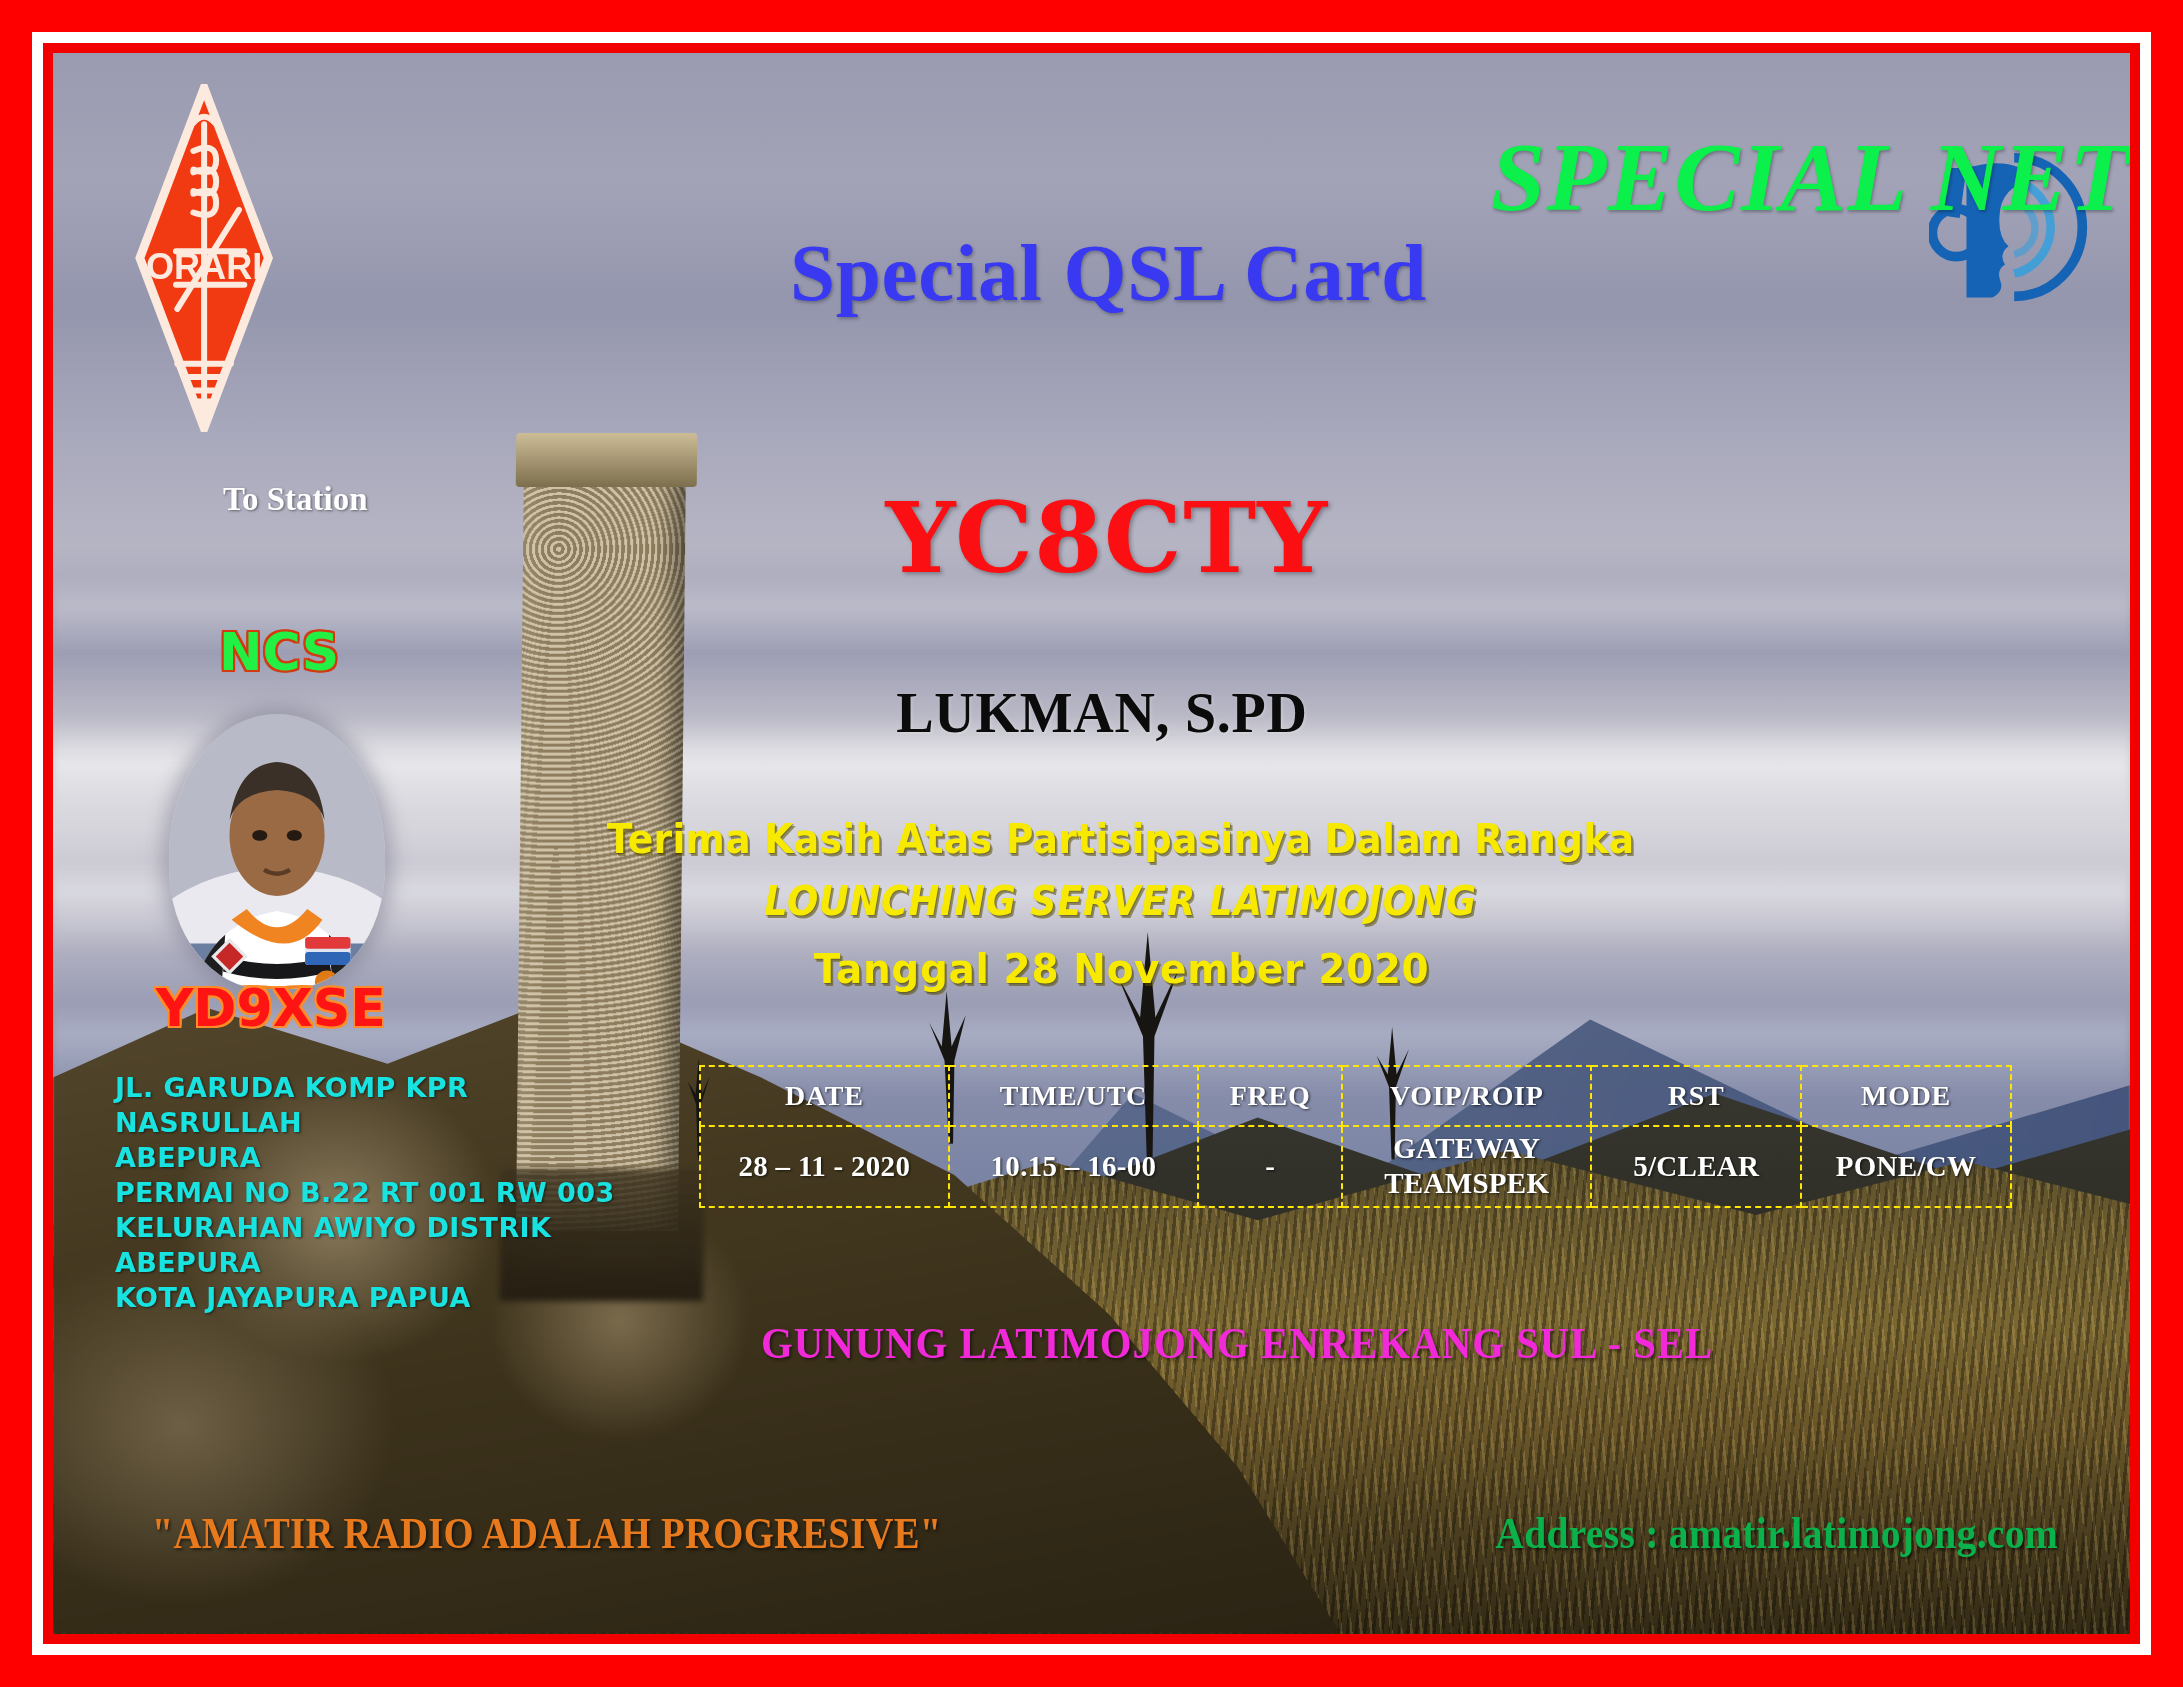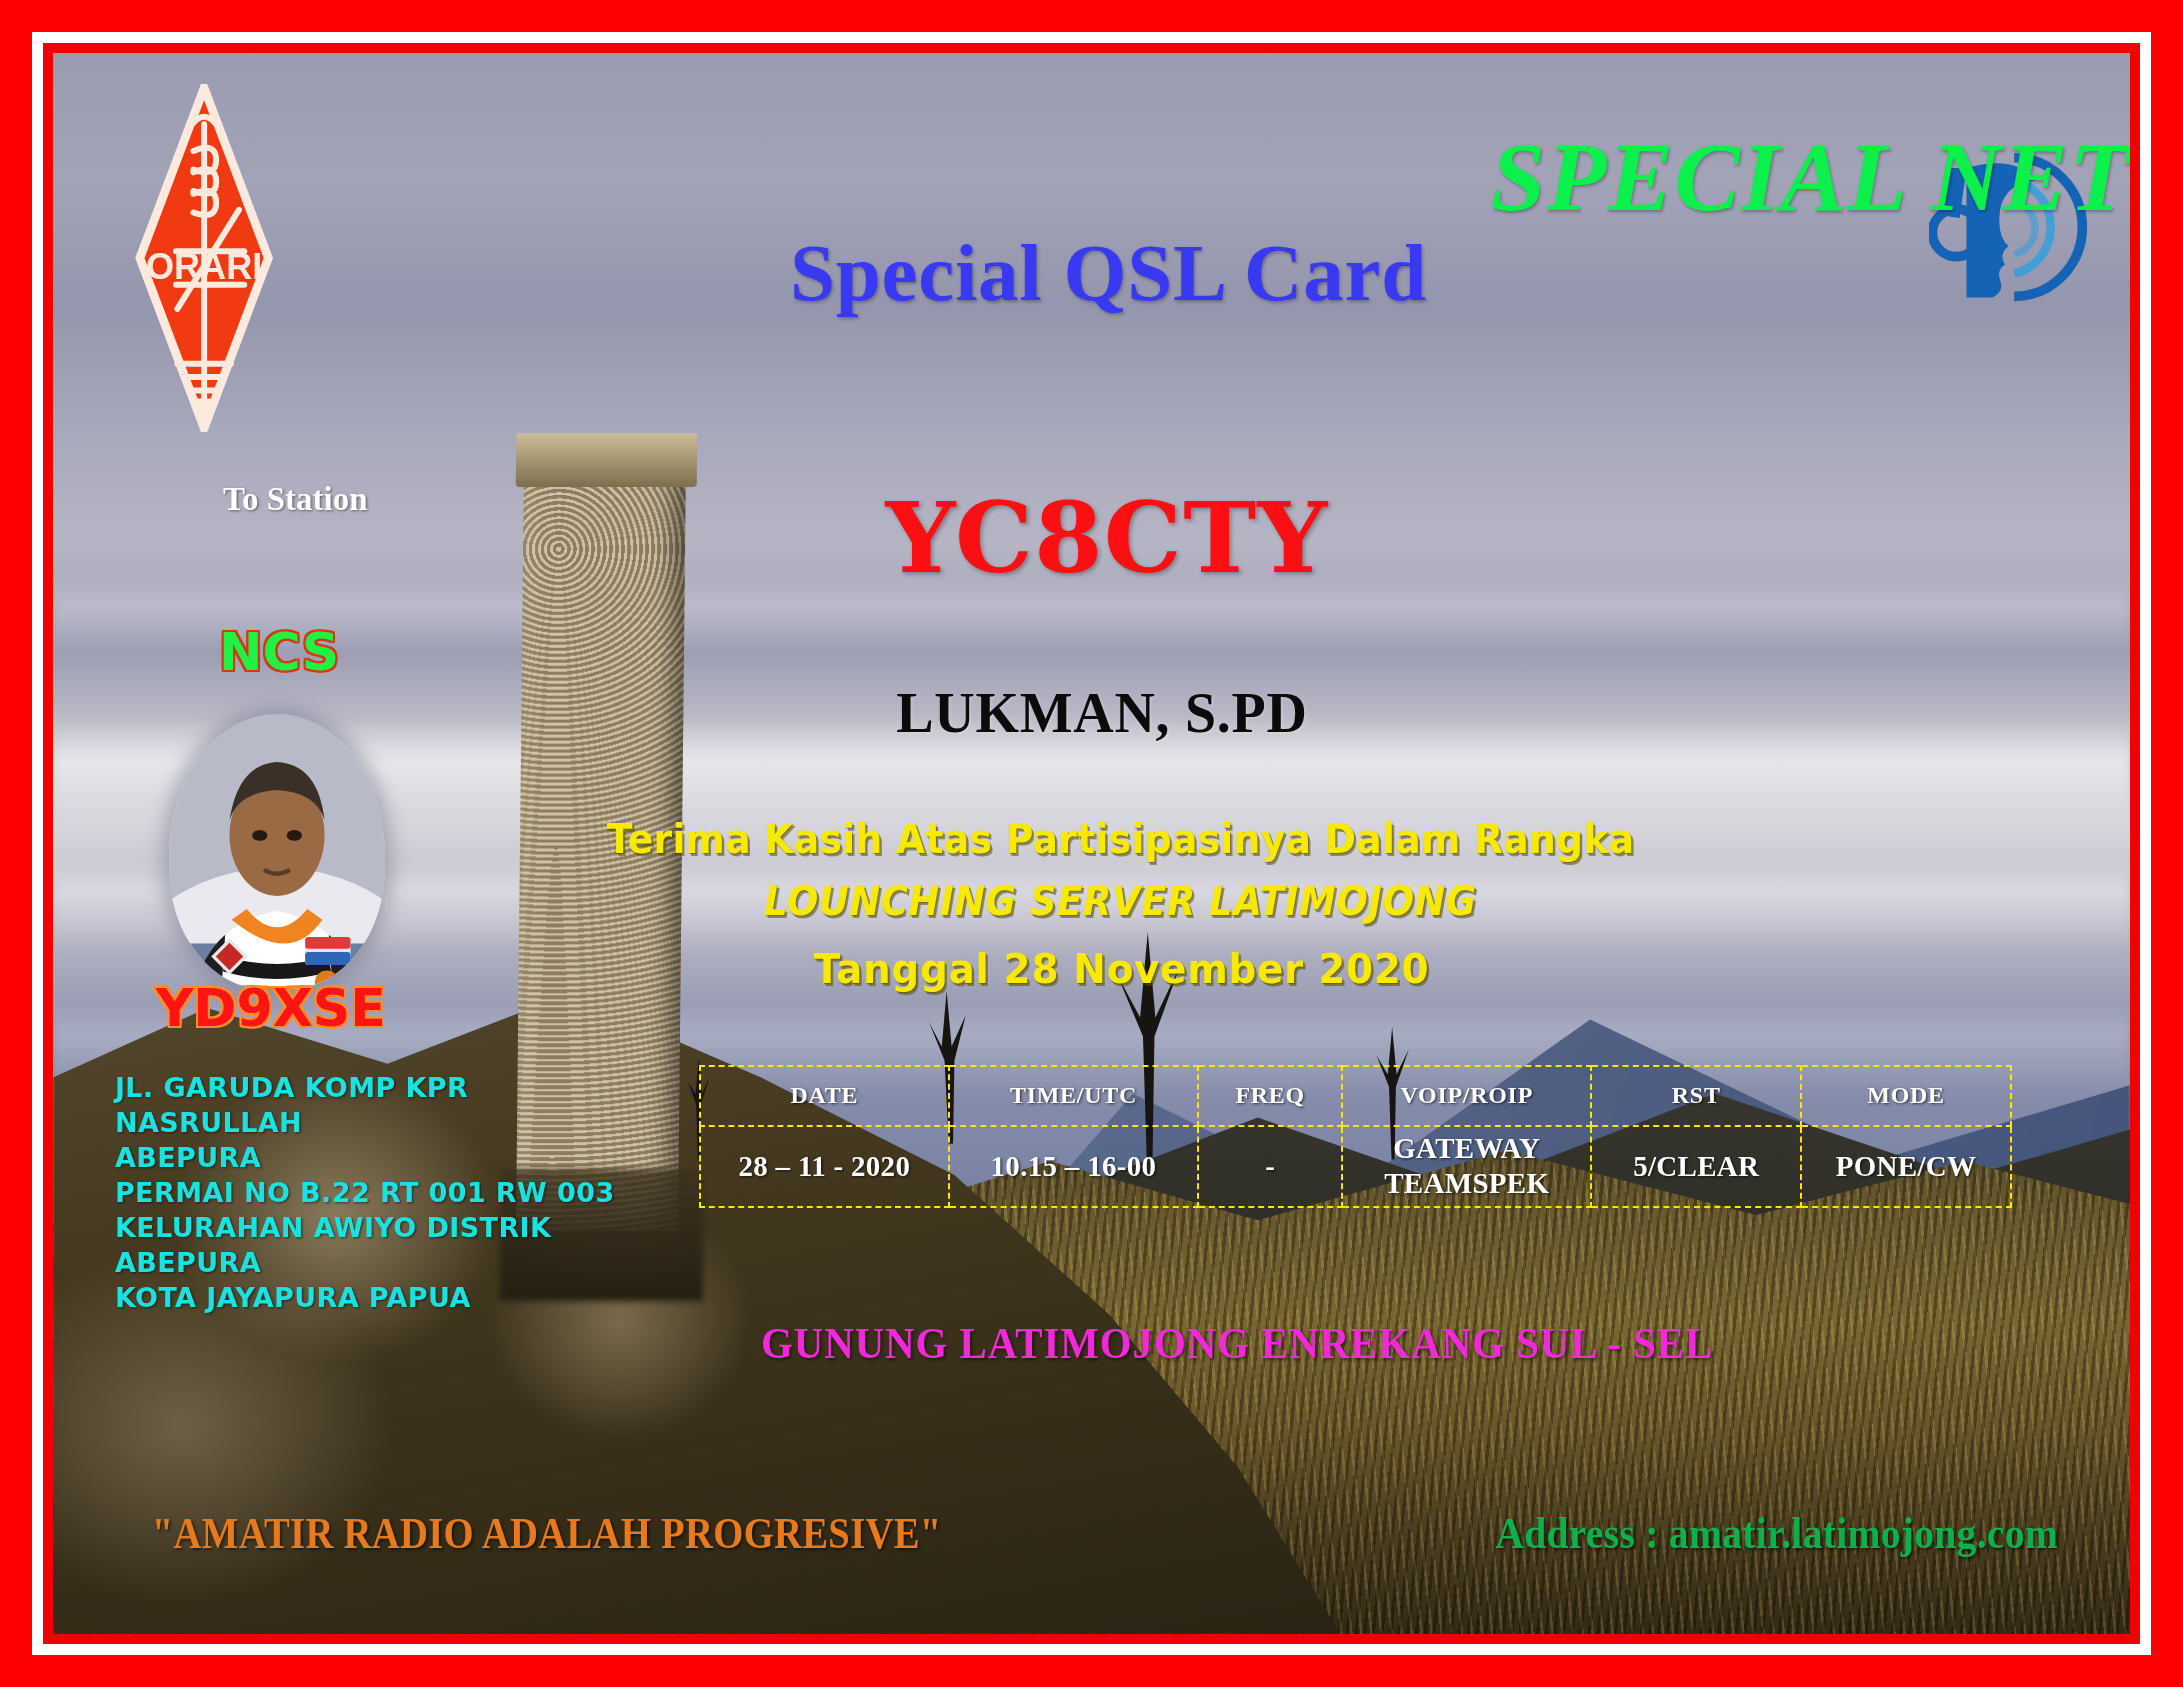--- a/index.html
+++ b/index.html
@@ -205,21 +205,21 @@
     border-collapse:collapse;
     border:2px dashed #ffe600;
   }
   #qso-table th, #qso-table td {
     border:2px dashed #ffe600;
     color:#ffffff; text-align:center; vertical-align:middle;
     font-family:"Liberation Serif", serif; font-weight:700;
     text-shadow:1.3px 1.3px 2.6px rgba(0,0,0,.65);
     padding:4px 2.6px;
   }
-  #qso-table th { font-size:24px; height:60px; letter-spacing:0.7px; }
+  #qso-table th { font-size:28px; height:60px; letter-spacing:0.7px; }
   #qso-table td { font-size:29px; height:73px; line-height:1.22; letter-spacing:0.3px; }
   .col-date { width:19%; } .col-time { width:19%; } .col-freq { width:11%; }
   .col-voip { width:19%; } .col-rst  { width:16%; } .col-mode { width:16%; }
 
   
   #t-location {
     left:26%; top:80.0%; width:62%; text-align:center;
     font-size:44px; font-weight:700; letter-spacing:1px;
     color:#f229d8; transform:scaleX(.93);
     text-shadow:2px 2px 3.3px rgba(0,0,0,.5);

